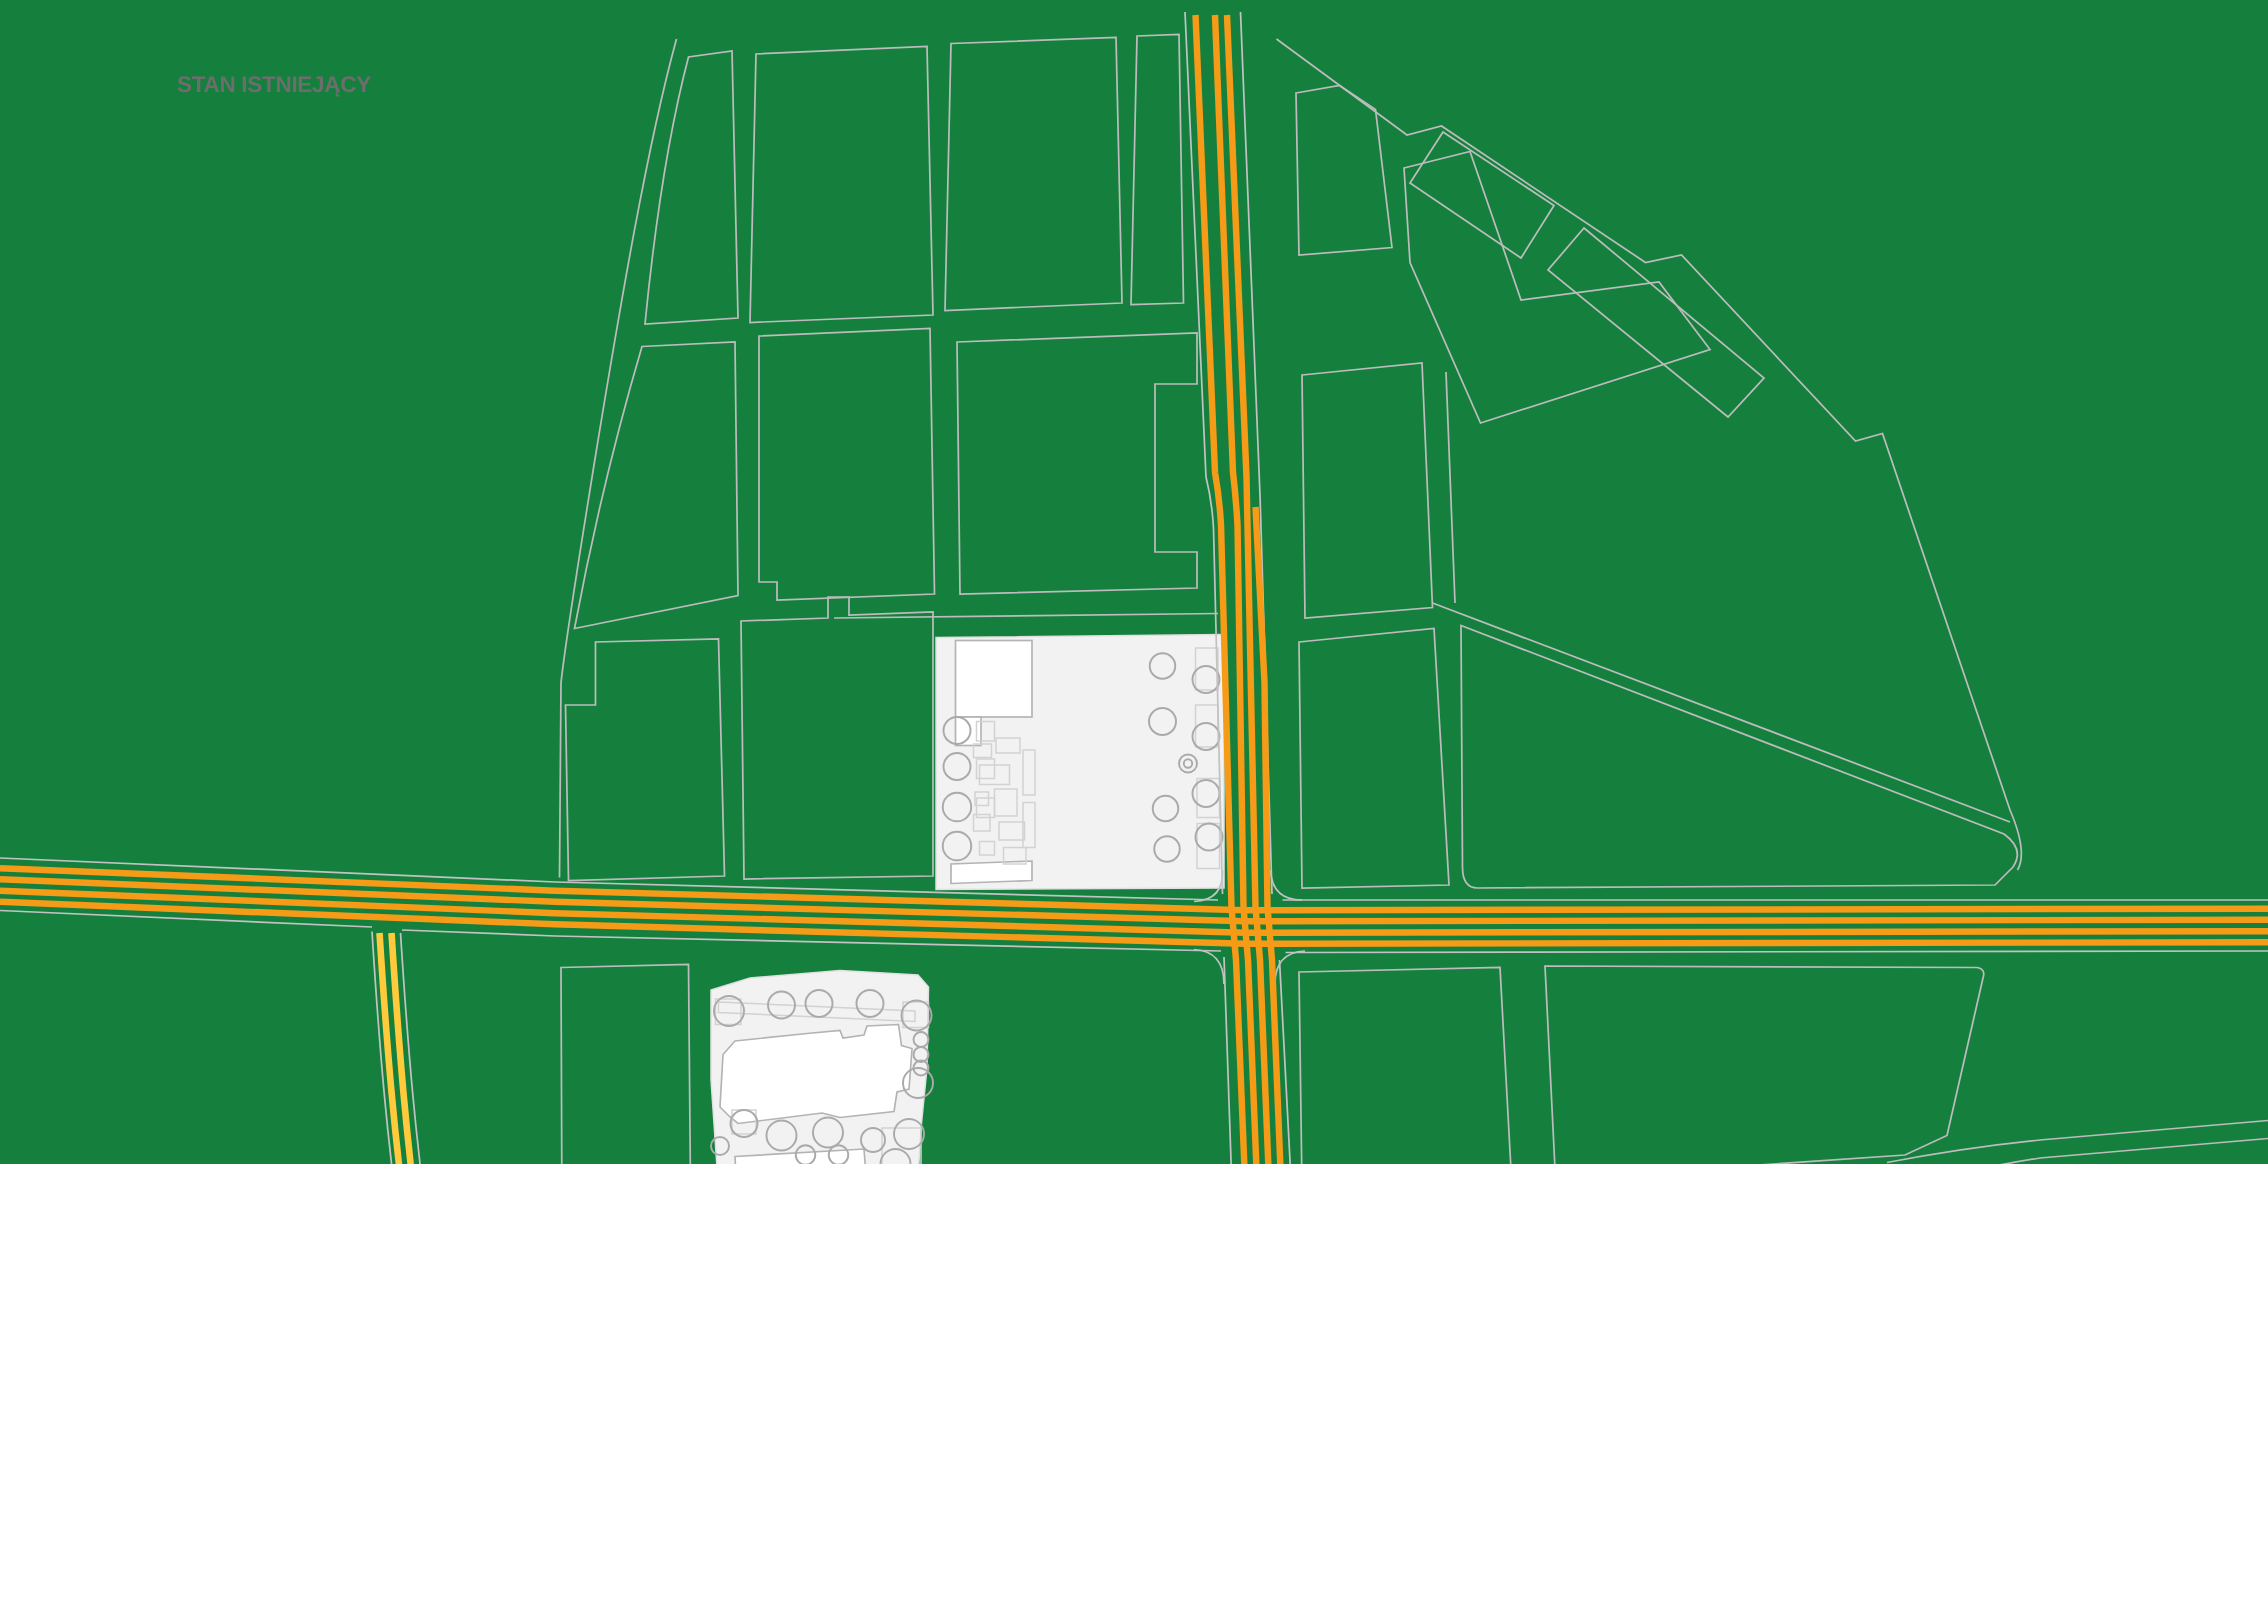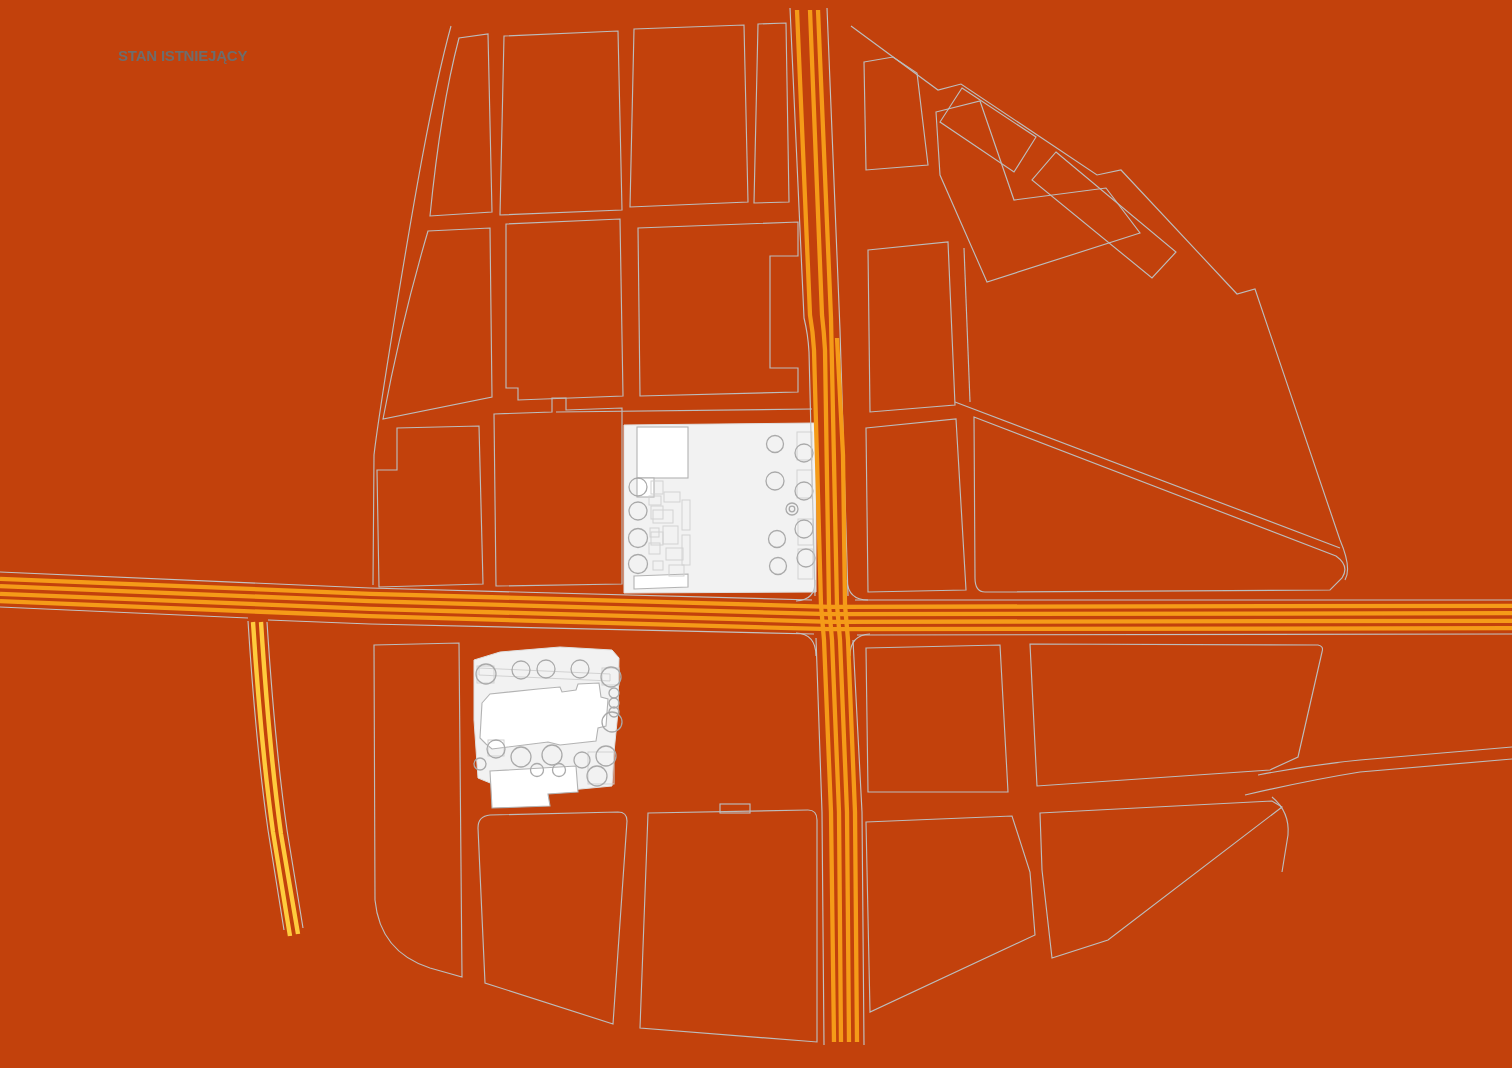--- a/index.html
+++ b/index.html
@@ -1,16 +1,16 @@
 <!DOCTYPE html>
 <html><head>
 <meta charset="utf-8">
 <style>
   html,body{margin:0;padding:0;background:#ffffff;}
-  .stage{position:relative;width:1512px;height:1068px;background:#c2410c;overflow:hidden;}
+  .stage{position:relative;width:1512px;height:776px;background:#15803d;overflow:hidden;}
   svg{display:block;}
   .ln{fill:none;stroke-width:1.15px;}
   .ln-thin{fill:none;stroke-width:1px;}
   .bldg{fill:#ffffff;stroke-width:1.1px;}
   .fillonly{stroke-width:1px;}
   .stripe{fill:none;stroke-width:4.3px;stroke-linecap:butt;}
   .stripe-y{fill:none;stroke-width:4.4px;stroke-linecap:butt;}
   .casing{fill:none;stroke-width:1.15px;}
   .tree{fill:none;stroke-width:1.3px;}
   .treebox{fill:none;stroke-width:1px;}

